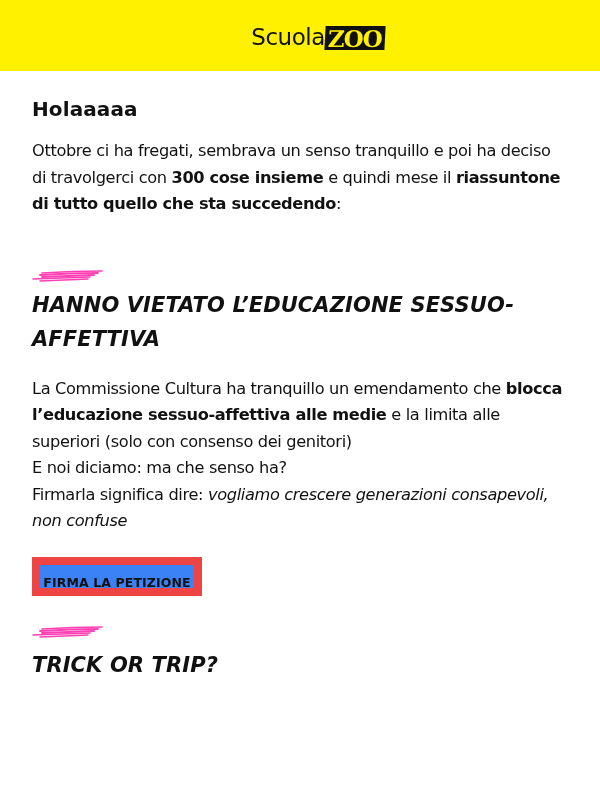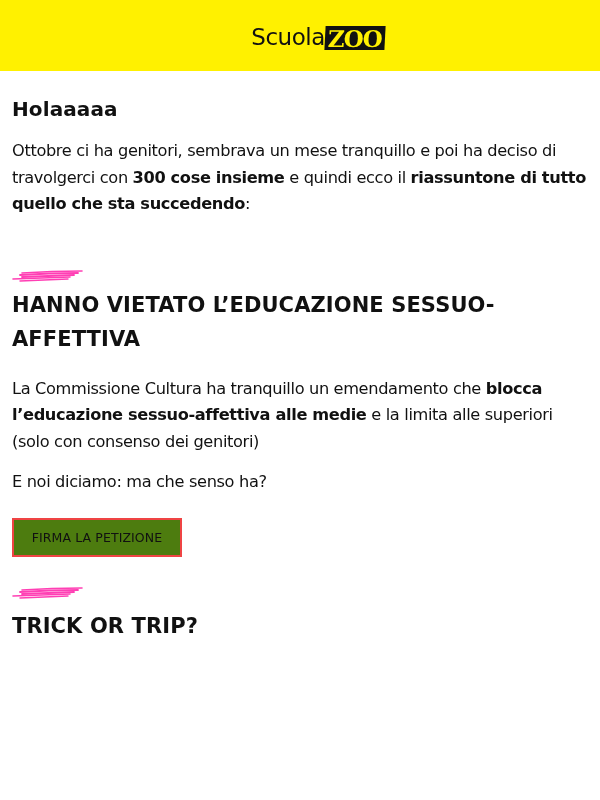--- a/index.html
+++ b/index.html
@@ -14,84 +14,85 @@
     .logo-scuola {
       font-family: "DejaVu Sans", sans-serif; font-size: 23px; color: #111;
       letter-spacing: -0.5px; font-weight: normal; line-height: 1;
     }
     .logo-zoo {
       background: #111; color: #fff100; font-family: "DejaVu Serif", serif;
       font-weight: bold; font-size: 23px; line-height: 1; padding: 1px 3px 0 3px;
       letter-spacing: -1px; transform: skewX(-3deg);
     }
 
-    .content { padding: 0 12px; }
+    .content { padding: 0 32px; }
 
     .greeting {
       font-size: 20px; font-weight: bold; margin-top: 25px; line-height: 26px;
       letter-spacing: 0.1px;
     }
     .intro {
       font-size: 16.2px; line-height: 26.5px; margin-top: 16px; letter-spacing: -0.35px;
     }
     .intro b, .para b { font-weight: bold; }
 
     .divider {
       margin-top: 52px; width: 72px; height: 14px; display: block;
     }
     .section-title {
       font-size: 21px; font-weight: bold; line-height: 34px; margin-top: 4px;
-      letter-spacing: 0.1px; text-transform: uppercase;
+      letter-spacing: 0.1px; text-transform: uppercase; font-style: italic;
     }
     .para {
-      font-size: 16.2px; line-height: 26.5px; margin-top: 14px; letter-spacing: -0.35px;
+      font-size: 16.2px; line-height: 26.5px; letter-spacing: -0.35px;
     }
     .para.first { margin-top: 20px; }
     .para i { font-style: italic; }
 
     .cta {
-      display: inline-block; margin-top: 22px; background: #4d7c0f;
-      border: 2px solid #ef4444; height: 39px; width: 170px;
-      font-size: 12.5px; font-weight: normal; color: #111; text-align: center;
+      display: inline-block; margin-top: 22px; background: #3b82f6;
+      border: 8px solid #ef4444; height: 39px; width: 170px;
+      font-size: 12.5px; font-weight: bold; color: #111; text-align: center;
       line-height: 35px; letter-spacing: 0.1px; cursor: pointer;
     }
 
     .divider2 { margin-top: 30px; }
     .section-title.second { margin-top: 8px; }
   </style>
 </head>
 <body>
 
 <div class="header">
   <div class="logo">
     <span class="logo-scuola">Scuola</span>
     <span class="logo-zoo">ZOO</span>
   </div>
 </div>
 
 <div class="content">
   <h1 class="greeting">Holaaaaa</h1>
 
-  <p class="intro"><span>Ottobre ci ha genitori, sembrava un mese tranquillo e poi ha deciso di travolgerci con </span><b>300 cose insieme</b><span> e quindi ecco il </span><b>riassuntone di tutto quello che sta succedendo</b><span>:</span></p>
+  <p class="intro"><span>Ottobre ci ha fregati, sembrava un senso tranquillo e poi ha deciso di travolgerci con </span><b>300 cose insieme</b><span> e quindi mese il </span><b>riassuntone di tutto quello che sta succedendo</b><span>:</span></p>
 
   <svg class="divider" viewBox="0 0 72 14">
     <path d="M10 3 Q40 1 70 1" stroke="#ff3fb4" stroke-width="1.6" fill="none" stroke-linecap="round"></path>
     <path d="M8 5 Q38 3 66 3" stroke="#ff3fb4" stroke-width="1.8" fill="none" stroke-linecap="round"></path>
     <path d="M10 7 Q36 6 62 5" stroke="#ff3fb4" stroke-width="1.8" fill="none" stroke-linecap="round"></path>
     <path d="M1 9 Q30 8 58 7" stroke="#ff3fb4" stroke-width="1.6" fill="none" stroke-linecap="round"></path>
     <path d="M8 11 Q32 10 56 9" stroke="#ff3fb4" stroke-width="1.4" fill="none" stroke-linecap="round"></path>
   </svg>
 
   <h2 class="section-title">HANNO VIETATO L’EDUCAZIONE SESSUO-AFFETTIVA</h2>
 
   <p class="para first"><span>La Commissione Cultura ha tranquillo un emendamento che </span><b>blocca l’educazione sessuo-affettiva alle medie</b><span> e la limita alle superiori (solo con consenso dei genitori)</span></p>
 
   <p class="para"><span>E noi diciamo: ma che senso ha?</span><br></p>
 
 
+  <p class="para"><span>Firmarla significa dire: </span><i>vogliamo crescere generazioni consapevoli, non confuse</i></p>
 
   <a class="cta">FIRMA LA PETIZIONE</a>
 
   <svg class="divider divider2" viewBox="0 0 72 14">
     <path d="M10 3 Q40 1 70 1" stroke="#ff3fb4" stroke-width="1.6" fill="none" stroke-linecap="round"></path>
     <path d="M8 5 Q38 3 66 3" stroke="#ff3fb4" stroke-width="1.8" fill="none" stroke-linecap="round"></path>
     <path d="M10 7 Q36 6 62 5" stroke="#ff3fb4" stroke-width="1.8" fill="none" stroke-linecap="round"></path>
     <path d="M1 9 Q30 8 58 7" stroke="#ff3fb4" stroke-width="1.6" fill="none" stroke-linecap="round"></path>
     <path d="M8 11 Q32 10 56 9" stroke="#ff3fb4" stroke-width="1.4" fill="none" stroke-linecap="round"></path>
   </svg>

